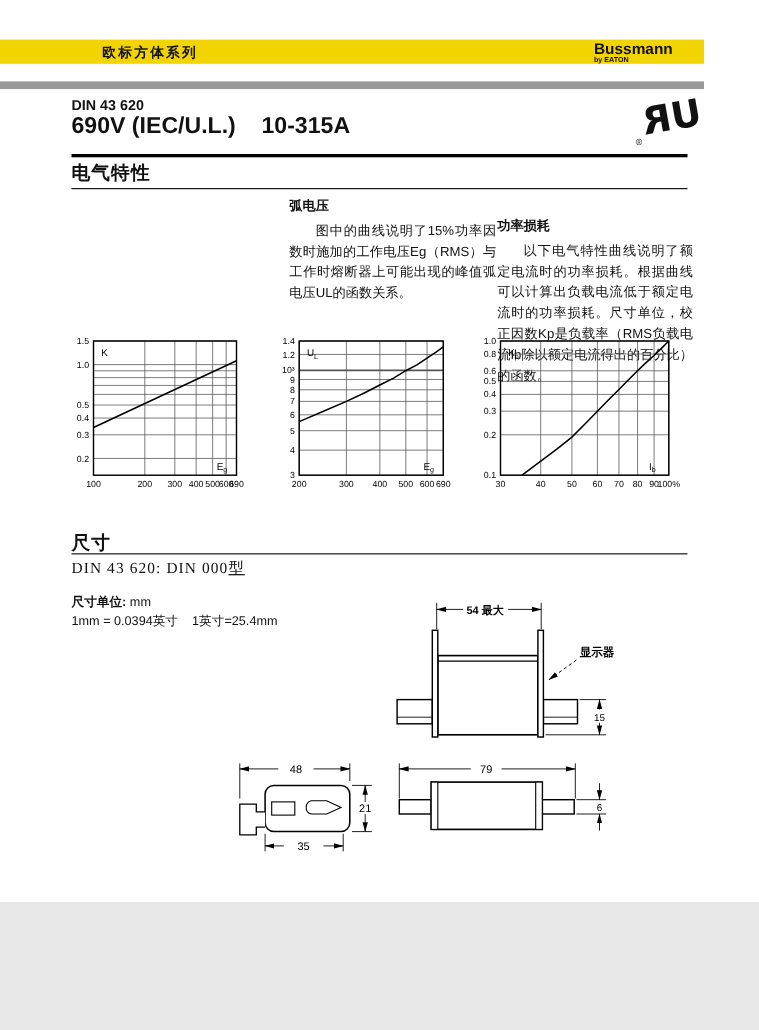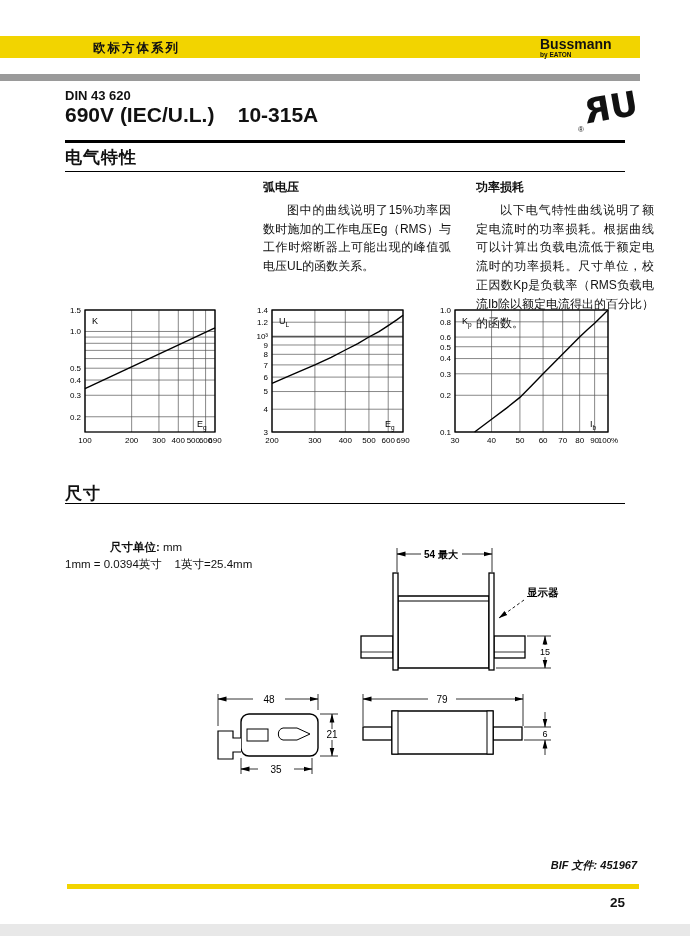--- a/index.html
+++ b/index.html
@@ -1,16 +1,16 @@
 <!DOCTYPE html>
 <html><head>
 <meta charset="utf-8">
 <style>
   html,body{margin:0;padding:0;background:#e8e8e8;}
-  #page{position:relative;width:690px;height:924px;background:#fff;overflow:hidden;
+  #page{position:relative;width:690px;height:820px;background:#fff;overflow:hidden;
         font-family:"Liberation Sans","DejaVu Sans",sans-serif;color:#111;}
   .abs{position:absolute;}
   
   #topbar{top:36px;left:0;width:640px;height:22px;background:#f2d400;}
   #series-label{top:40px;left:93px;font-size:12.5px;font-weight:bold;letter-spacing:2px;}
   #brand{top:37px;left:540px;width:88px;text-align:left;line-height:1;}
   #brand .b1{font-size:14px;font-weight:bold;display:block;}
   #brand .b2{font-size:6.5px;font-weight:bold;display:block;margin-top:1px;}
   #graybar{top:74px;left:0;width:640px;height:7px;background:#9a9a9a;}
   #std{top:88px;left:65px;font-size:13px;font-weight:bold;}
@@ -21,26 +21,26 @@
   #ul-mark .ul-reg{position:absolute;left:-6px;bottom:2px;font-size:8px;}
   .rule-thick{left:65px;width:560px;height:3px;background:#000;}
   .rule-thin{left:65px;width:560px;height:1.2px;background:#000;}
   .sec-title{left:65px;font-size:17px;font-weight:bold;letter-spacing:1px;text-align:center;}
   
   .col{top:178px;font-size:12px;line-height:18.8px;text-align:justify;}
   .col h4{margin:0 0 4px 0;font-size:12px;font-weight:bold;}
   .col p{margin:0;text-indent:2em;}
   #col1{left:65px;width:192px;}
   #col2{left:263px;width:188px;}
-  #col3{left:476px;width:178px;}
+  #col3{left:452px;width:178px;margin-top:18px;}
   
   #dim-sub{top:508px;left:65px;font-family:"Liberation Serif","DejaVu Serif",serif;
            font-size:14px;letter-spacing:1px;}
   #dim-sub .ul{text-decoration:underline;}
-  #dim-unit{top:540px;left:65px;font-size:11.5px;margin-left:45px;}
+  #dim-unit{top:540px;left:65px;font-size:11.5px;}
   #dim-unit .lbl{font-weight:bold;}
   #dim-conv{top:557px;left:65px;font-size:11.5px;white-space:pre;}
   
   svg text{font-family:"Liberation Sans","DejaVu Sans",sans-serif;fill:#000;}
   
   #bif{top:858px;left:385px;width:252px;text-align:right;font-size:11px;font-weight:bold;font-style:italic;}
   #footline{top:884px;left:67px;width:572px;height:5px;background:#f2d400;}
   #footer-text{top:896px;left:152px;font-size:12px;}
   #footer-text .url{text-decoration:underline;}
   #pageno{top:895px;left:585px;width:40px;text-align:right;font-size:13.5px;font-weight:bold;}
@@ -182,20 +182,23 @@
       <line x1="455" y1="432" x2="608" y2="432" stroke="#555" stroke-width="0.7"></line>
       <text x="451" y="434.8" text-anchor="end" font-size="8">0.1</text>
       <rect x="455" y="310" width="153" height="122" fill="none" stroke="#000" stroke-width="1.3"></rect>
       <polyline points="474.6,432.0 491.6,419.3 506.5,408.1 519.9,397.4 532.0,385.2 543.1,373.8 553.3,363.4 562.7,354.1 571.4,345.2 579.6,337.1 587.3,329.7 594.6,323.2 601.5,316.5 608.0,310.0" fill="none" stroke="#000" stroke-width="1.4"></polyline>
       <text x="462" y="324" font-size="9">K<tspan font-size="6.5" dy="2.5">p</tspan></text>
       <text x="590" y="427" font-size="9">I<tspan font-size="6.5" dy="2.5">b</tspan></text>
     </svg>
 
   <div class="abs sec-title" style="top:482px;">尺寸</div>
   <div class="abs rule-thin" style="top:503px;"></div>
+  <div class="abs" id="dim-sub">
+    <span>DIN 43 620:  DIN 000</span><span class="ul">型</span>
+  </div>
   <div class="abs" id="dim-unit">
     <span class="lbl">尺寸单位:</span><span> mm</span>
   </div>
   <div class="abs" id="dim-conv">1mm = 0.0394英寸    1英寸=25.4mm</div>
 
   <svg class="abs" style="left:210px;top:542px;" width="350" height="248" viewBox="210 542 350 248" stroke-linecap="butt" fill="none">
     <defs>
       <marker id="as" markerWidth="9" markerHeight="6" refX="0.5" refY="3" orient="auto" markerUnits="userSpaceOnUse">
         <path d="M0,3 L9,0.6 L9,5.4 Z" fill="#000" stroke="none"></path>
       </marker>

